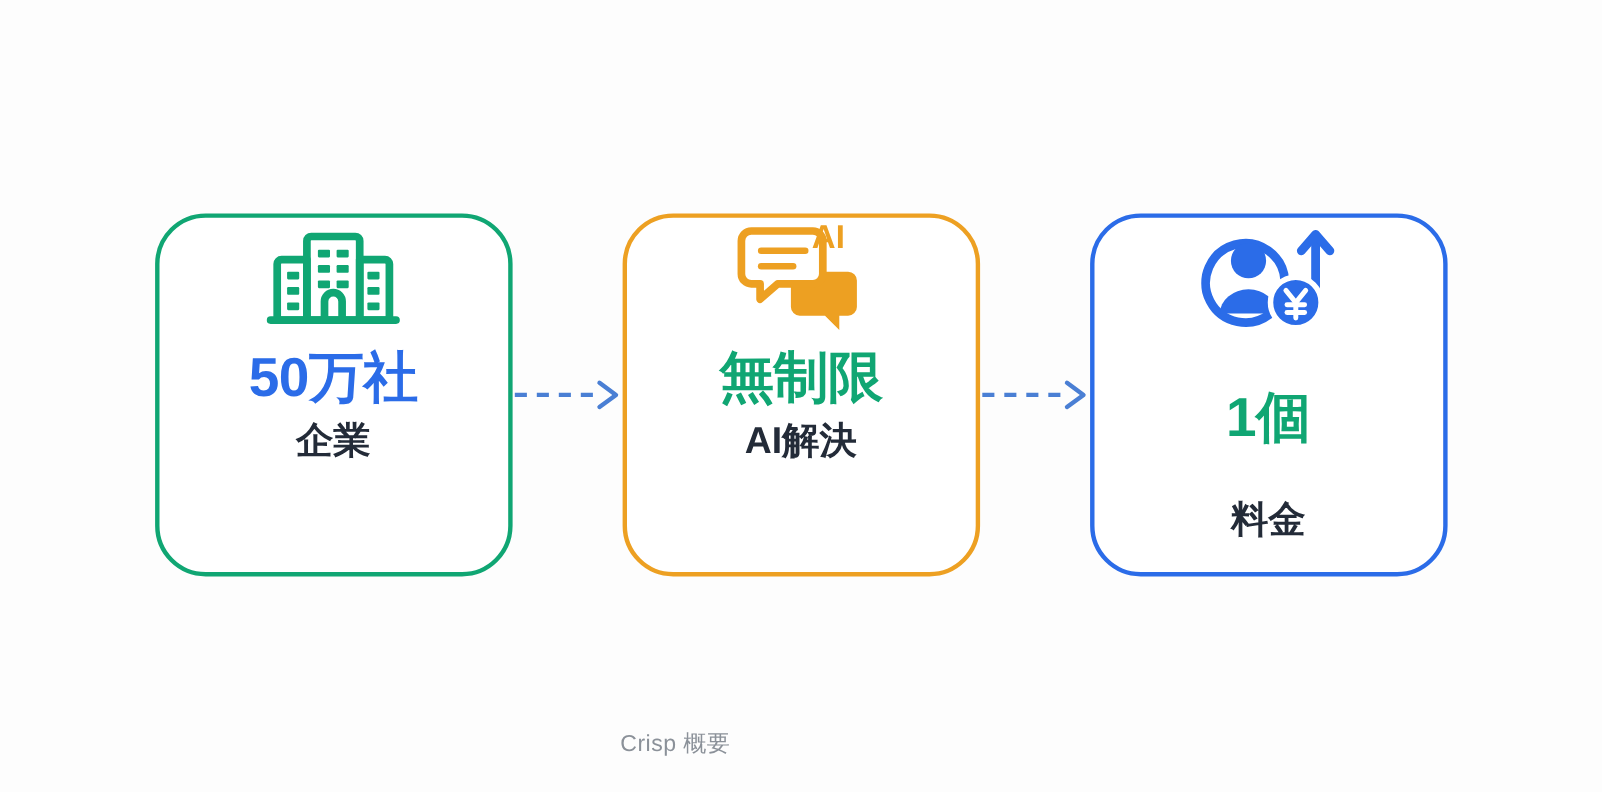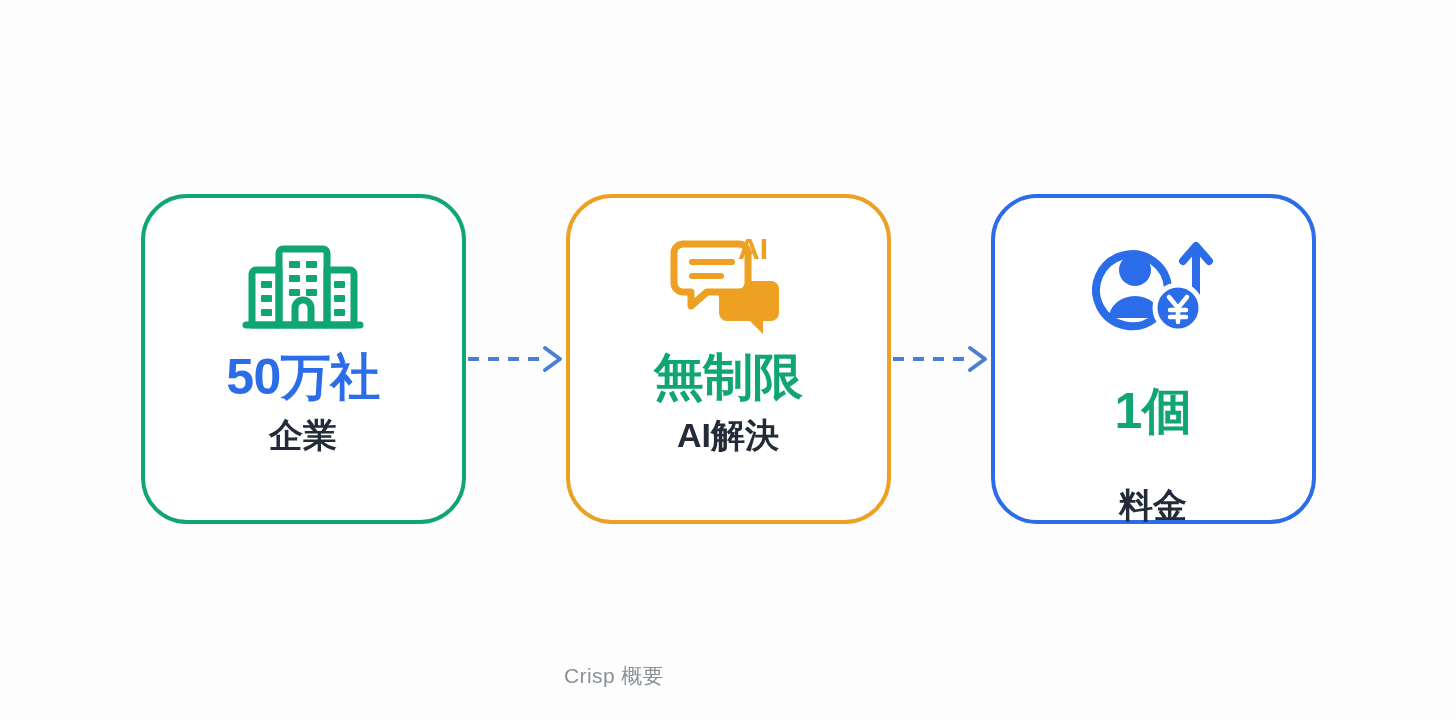--- a/index.html
+++ b/index.html
@@ -38,21 +38,20 @@
     width: 325px;
     height: 330px;
     box-sizing: border-box;
     border: 4px solid #10a673;
     border-radius: 46px;
     background: #ffffff;
     display: flex;
     flex-direction: column;
     align-items: center;
     justify-content: flex-start;
-    padding-top: 34px;
   }
   .card.green  { border-color: #10a673; }
   .card.orange { border-color: #eda022; }
   .card.blue   { border-color: #2b6ce8; gap: 36px; }
 
   .card-icon {
     width: 128px;
     height: 104px;
     display: flex;
     align-items: center;

